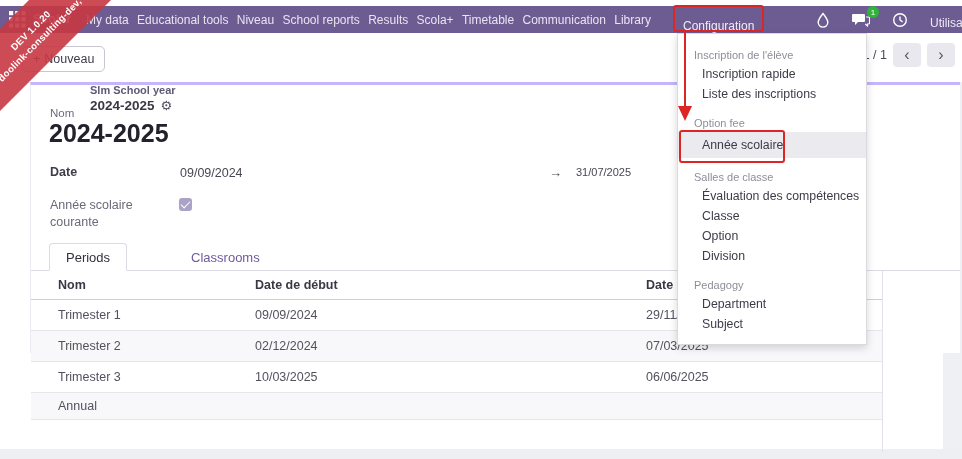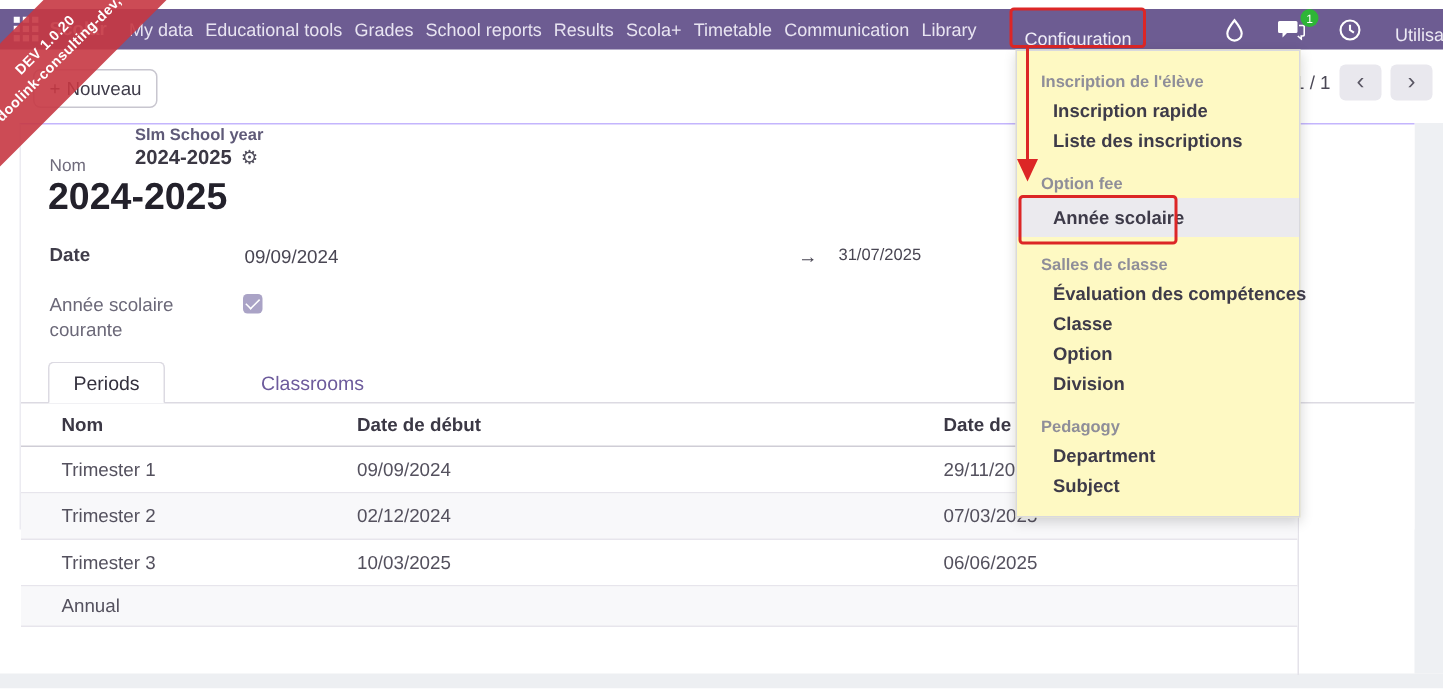--- a/index.html
+++ b/index.html
@@ -36,22 +36,22 @@
   .breadcrumb{position:absolute;left:90px;top:7px;}
   .bc-parent{font-size:11px;color:#5f5a78;font-weight:bold;cursor:pointer;display:block;margin-top:44px;}
   .bc-current{font-size:13.5px;color:#3b3844;font-weight:bold;cursor:default;}
   .bc-gear{font-size:13px;color:#514e5c;margin-left:6px;cursor:pointer;}
   .pager{position:absolute;right:7px;top:10px;display:flex;align-items:center;gap:6px;}
   .pager-count{font-size:12.5px;color:#4b4856;}
   .pager-btn{width:28px;height:24px;background:#e9e8ee;border:none;border-radius:4px;color:#5a5764;
              font-size:16px;line-height:22px;cursor:pointer;font-family:inherit;}
 
   
-  .sheet{position:absolute;left:13px;top:82px;width:930px;height:271px;background:#fff;
-         border-top:1px solid #c4b5fd;border-left:1px solid #ecebf1;box-sizing:border-box;z-index:1;}
+  .sheet{position:absolute;left:30px;top:82px;width:930px;height:271px;background:#fff;
+         border-top:3px solid #c4b5fd;border-left:1px solid #ecebf1;box-sizing:border-box;z-index:1;}
   .lbl-muted{position:absolute;left:19px;top:22px;font-size:11.5px;color:#6f6b7c;}
   .rec-title{position:absolute;left:18px;top:34px;font-size:25px;font-weight:bold;color:#23212b;}
   .lbl-bold{position:absolute;left:19px;top:80px;font-size:12.5px;font-weight:bold;color:#403d4a;}
   .date-start{position:absolute;left:149px;top:81px;font-size:12.5px;color:#494653;cursor:text;}
   .date-arrow{position:absolute;left:518px;top:80px;font-size:13px;color:#494653;}
   .date-end{position:absolute;left:545px;top:81px;font-size:11px;color:#494653;cursor:text;}
   .cur-label{position:absolute;left:19px;top:112px;width:112px;font-size:12.5px;color:#6b6878;line-height:17px;}
   .checkbox{position:absolute;left:148px;top:113px;width:13px;height:13px;background:#aaa3c6;
             border-radius:3px;cursor:pointer;}
   .checkbox::after{content:"";position:absolute;left:4px;top:1px;width:4px;height:8px;
@@ -71,23 +71,23 @@
   .trow{display:flex;align-items:center;height:30px;border-bottom:1px solid #e7e5ec;
         font-size:12.5px;color:#54515e;cursor:pointer;}
   .trow.zebra{background:#f8f8fa;}
   .trow.thead{height:28px;font-weight:bold;color:#3b3845;border-bottom:1px solid #cfcdd6;cursor:default;}
   .trow.last{height:26px;}
   .c1{width:224px;padding-left:27px;box-sizing:border-box;}
   .c2{width:391px;}
   .c3{flex:1;}
 
   
-  .dropdown{position:absolute;left:1px;top:27px;width:190px;background:#fef9c3;
+  .dropdown{position:absolute;left:1px;top:27px;width:190px;background:#ffffff;
             border:1px solid #d9d9de;box-shadow:0 3px 8px rgba(0,0,0,.16);
-            padding:12px 0 10px 0;box-sizing:border-box;z-index:40;font-weight:bold;}
+            padding:12px 0 10px 0;box-sizing:border-box;z-index:40;}
   .dd-header{height:18px;line-height:18px;padding-left:16px;font-size:11px;color:#8f8e99;cursor:default;}
   .dd-header.gap{margin-top:10px;}
   .dd-item{height:20px;line-height:20px;padding-left:24px;font-size:12.3px;color:#3e3b49;
            white-space:nowrap;cursor:pointer;}
   .dd-item.hl{height:26px;line-height:26px;background:#ebeaee;}
   .annot-box{position:absolute;left:1px;top:96px;width:106px;height:33px;border:2px solid #dc2626;
              border-radius:3px;box-sizing:border-box;pointer-events:none;z-index:46;}
 
   
   .gutter-right{position:absolute;left:943px;top:82px;width:19px;height:367px;background:#eef0f3;}
@@ -118,21 +118,21 @@
             <rect x="6.2" y="12.4" width="4.2" height="4.2"></rect>
             <rect x="12.4" y="12.4" width="4.2" height="4.2"></rect>
         </g>
       </svg>
     </div>
     <div class="app-name">Scolar</div>
 
     <div class="nav-items">
       <span class="nav-item">My data</span>
       <span class="nav-item">Educational tools</span>
-      <span class="nav-item">Grades</span>
+      <span class="nav-item">Niveau</span>
       <span class="nav-item">School reports</span>
       <span class="nav-item">Results</span>
       <span class="nav-item">Scola+</span>
       <span class="nav-item">Timetable</span>
       <span class="nav-item">Communication</span>
       <span class="nav-item">Library</span>
     </div>
 
     <div class="nav-config">
       <span class="nav-item">Configuration</span>

